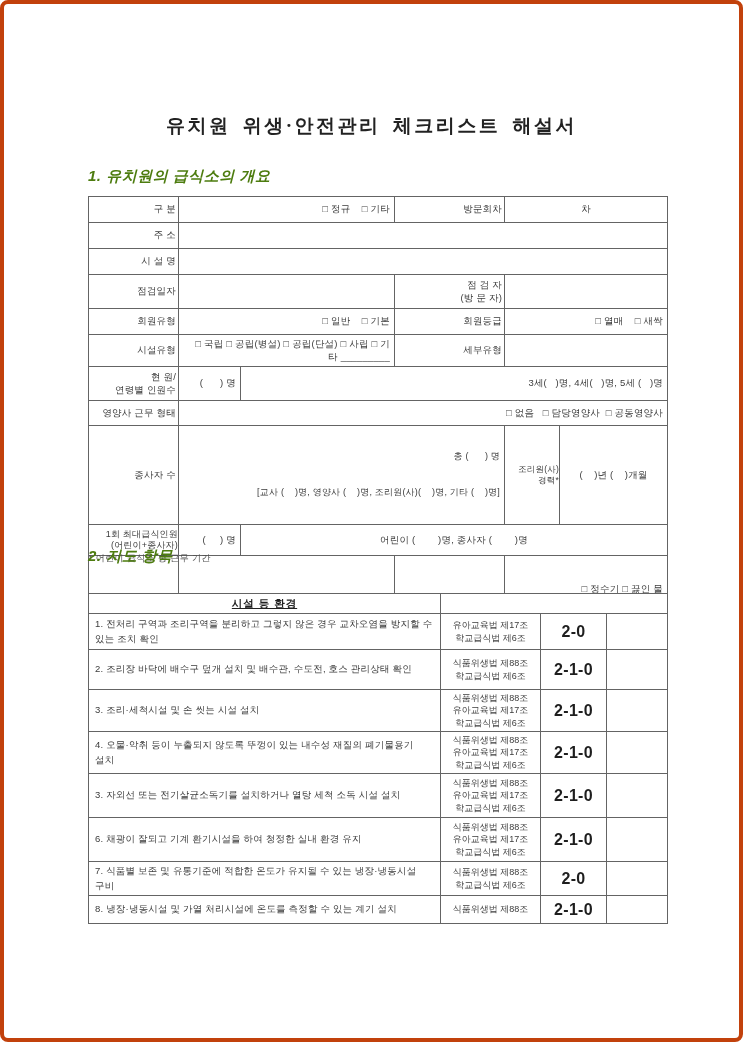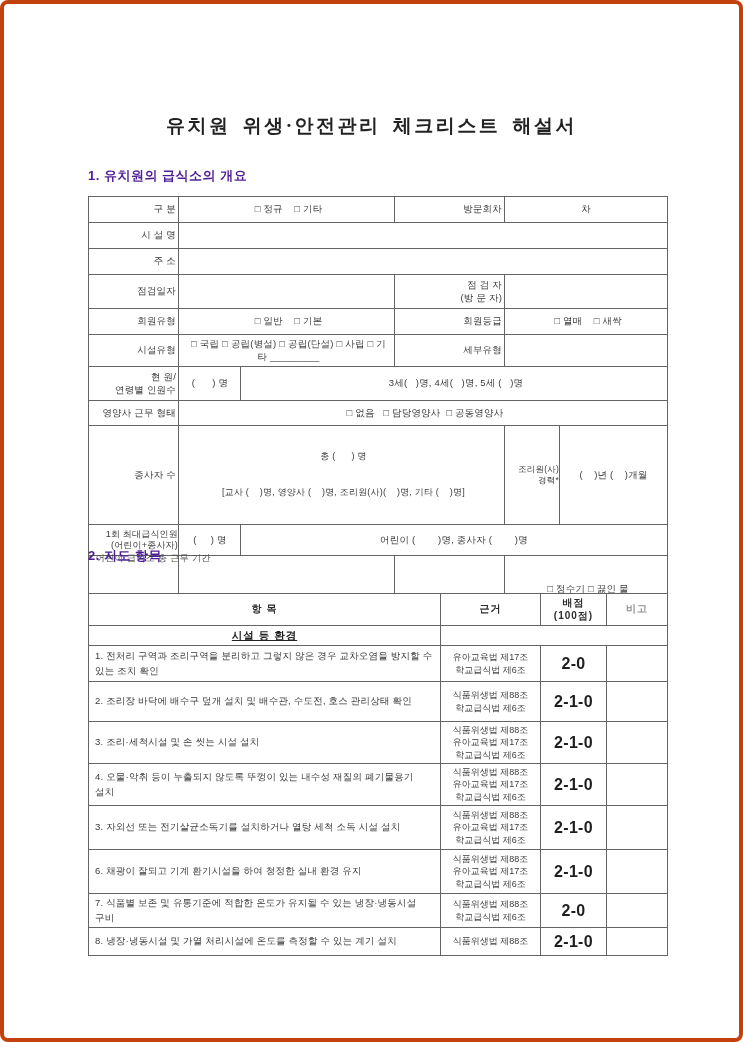--- a/index.html
+++ b/index.html
@@ -15,39 +15,40 @@
   }
   .doc-title{
     position:absolute;top:109px;left:0;right:0;
     text-align:center;
     font-family:"Liberation Serif","DejaVu Serif",serif;
     font-weight:bold;font-size:19px;color:#222;
     letter-spacing:2.5px;word-spacing:5px;
   }
   .sec-heading{
     position:absolute;left:84px;
-    font-weight:bold;font-size:13px;color:#4c1d95;
+    font-weight:bold;font-size:15px;color:#4d7c0f;
     letter-spacing:0.5px;
+    font-style:italic;
   }
   #sec1{top:163px;}
   #sec2{top:543px;}
   .footnote{
     position:absolute;left:85px;top:548px;
     font-size:9px;color:#4a4a4a;letter-spacing:0.4px;
   }
   table{border-collapse:collapse;table-layout:fixed;position:absolute;left:84px;background:#fff;}
   td{
     border:1px solid #646464;
     font-size:9.5px;line-height:1.35;letter-spacing:0.2px;
     padding:1px 4px;overflow:hidden;vertical-align:middle;color:#3b3b3b;
   }
   #t1{top:192px;width:579px;}
   #t2{top:589px;width:579px;}
   .lab{text-align:right;padding:1px 2px;}
-  .val{text-align:center;padding-left:8px;white-space:pre-wrap;}
+  .val{text-align:right;padding-left:8px;white-space:pre-wrap;}
   .ctr{text-align:center;white-space:pre-wrap;}
   .two-line div{line-height:1.3;}
   #t2 td.head{
     text-align:center;font-weight:bold;font-size:10px;color:#2c2c2c;
     line-height:1.25;letter-spacing:1px;
   }
   #t2 td.head-note{color:#8f8f8f;}
   #t2 td.subhead{
     text-align:center;font-weight:bold;font-size:10.5px;color:#222;
     letter-spacing:1px;
@@ -85,25 +86,25 @@
         <col style="width:108px">
     </colgroup>
     <tbody>
         <tr style="height:26px">
       <td class="lab">구    분</td>
       <td class="val" colspan="2">□ 정규    □ 기타</td>
       <td class="lab">방문회차</td>
       <td class="ctr" colspan="2">차</td>
     </tr>
     <tr style="height:26px">
+      <td class="lab">주    소</td>
+      <td class="val" colspan="5"></td>
+    </tr>
+    <tr style="height:26px">
       <td class="lab">시 설 명</td>
-      <td class="val" colspan="5"></td>
-    </tr>
-    <tr style="height:26px">
-      <td class="lab">주    소</td>
       <td class="val" colspan="5"></td>
     </tr>
     <tr style="height:34px">
       <td class="lab">점검일자</td>
       <td class="val" colspan="2"></td>
       <td class="lab two-line">
         <div>점 검 자</div>
         <div>(방 문 자)</div>
       </td>
       <td class="val" colspan="2"></td>
@@ -173,29 +174,20 @@
   <div class="sec-heading" id="sec2">2. 지도 항목</div>
 
   <table id="t2">
     <colgroup>
       <col style="width:352px">
         <col style="width:100px">
         <col style="width:66px">
         <col style="width:61px">
     </colgroup>
     <tbody>
-        <tr style="height:32px">
-      <td class="head">항 목</td>
-      <td class="head">근거</td>
-      <td class="head">
-        <div>배점</div>
-        <div>(100점)</div>
-      </td>
-      <td class="head head-note">비고</td>
-    </tr>
     <tr style="height:20px">
       <td class="subhead">시설 등 환경</td>
       <td colspan="3"></td>
     </tr>
     <tr style="height:36px">
       <td class="item">1. 전처리 구역과 조리구역을 분리하고 그렇지 않은 경우 교차오염을 방지할 수 있는 조치 확인</td>
       <td class="basis">
         <div>유아교육법 제17조</div>
         <div>학교급식법 제6조</div>
       </td>

